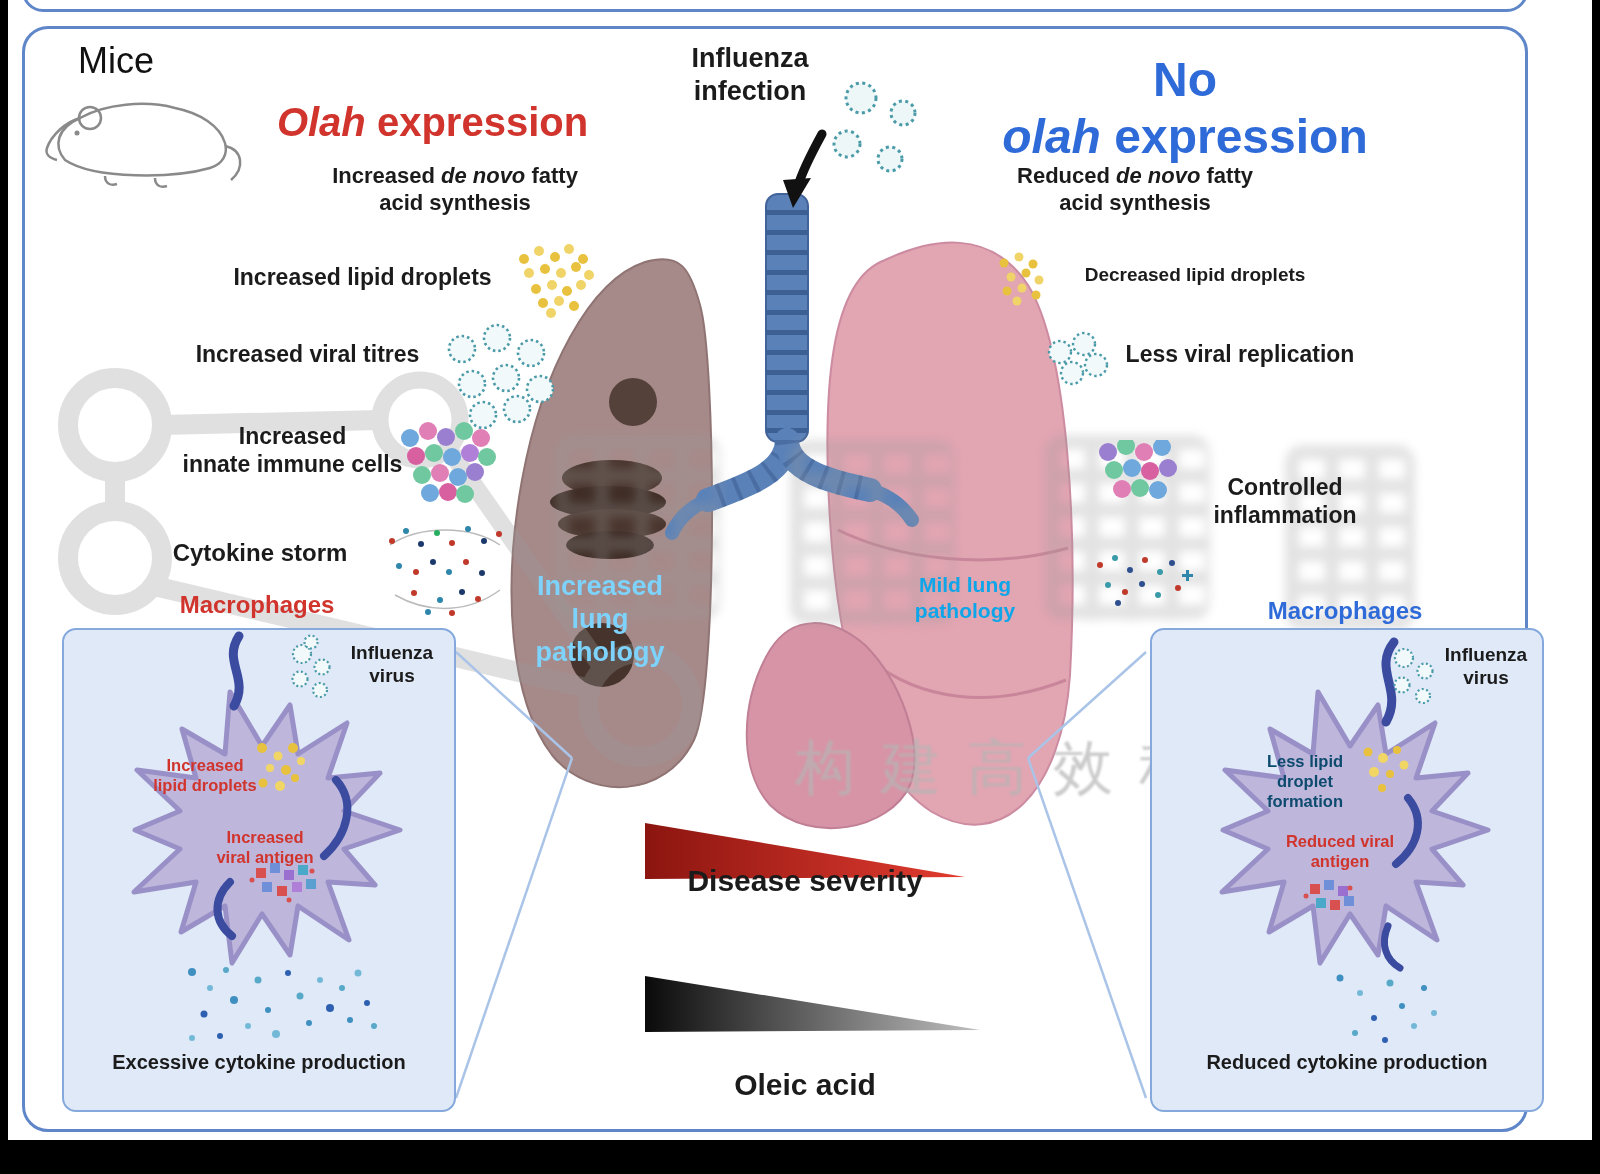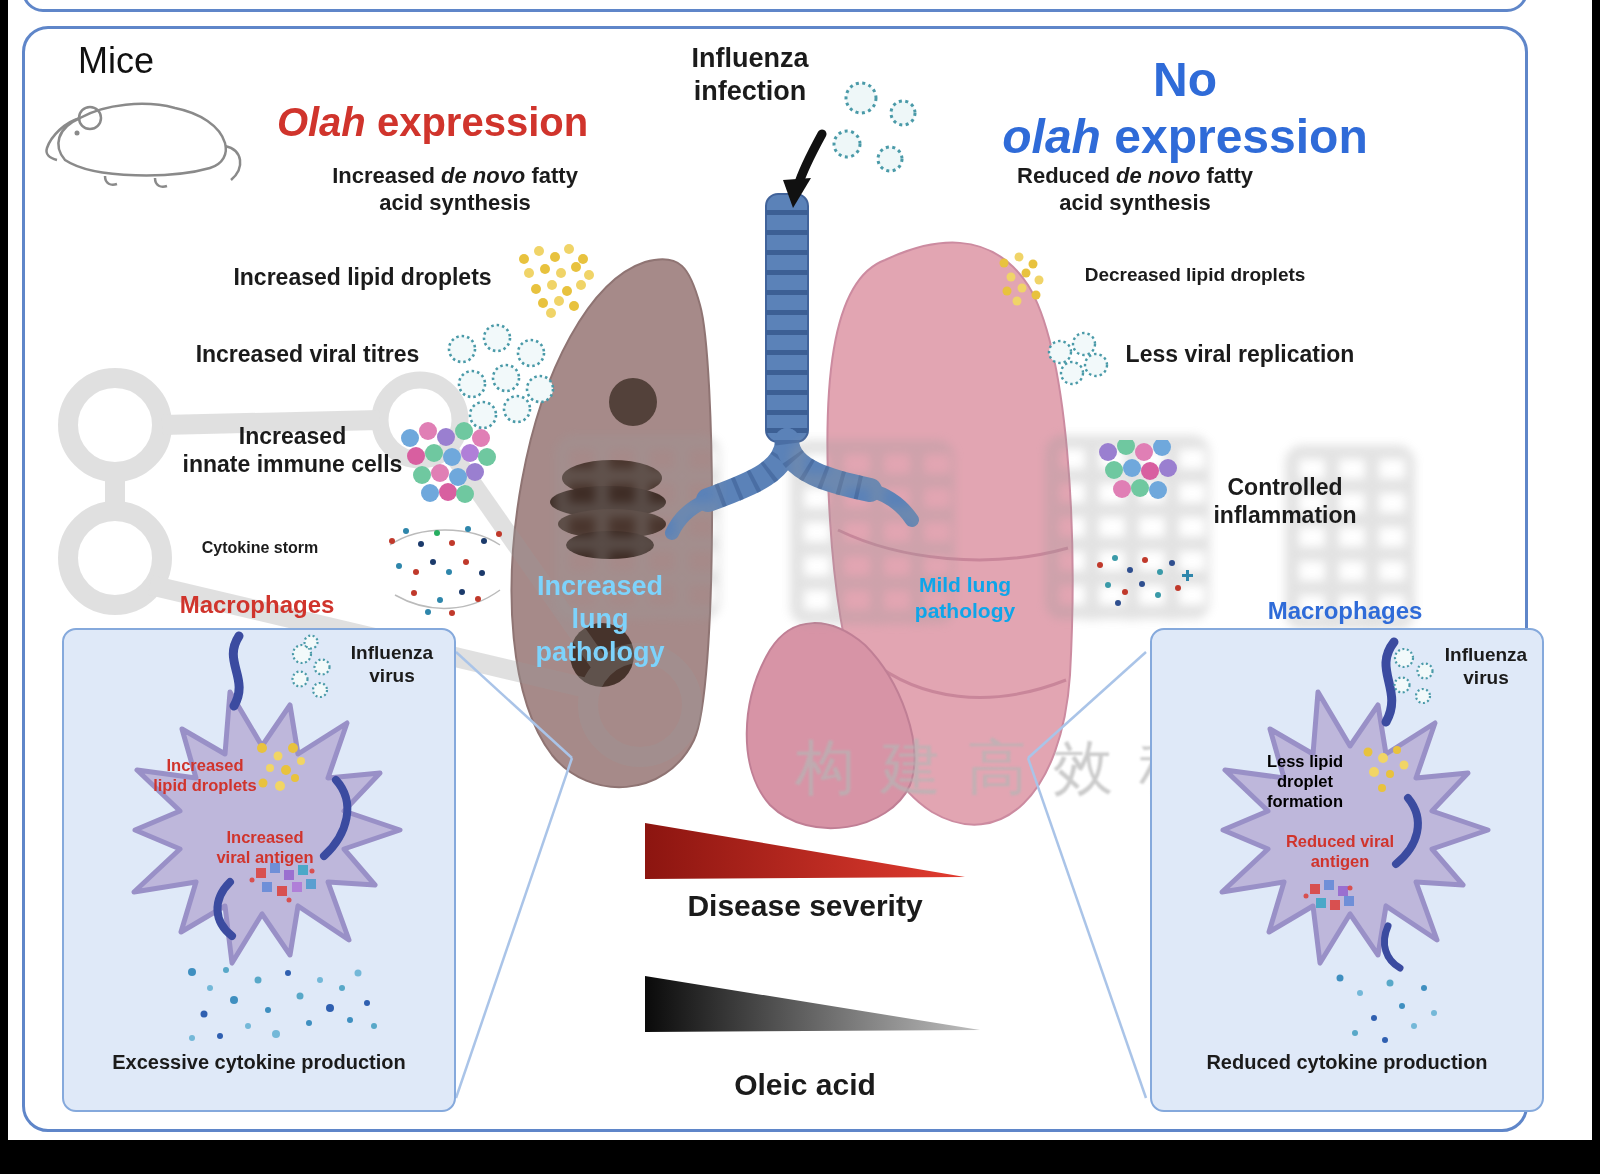--- a/index.html
+++ b/index.html
@@ -130,21 +130,21 @@
     <i>Olah</i><span> expression</span>
   </div>
   <div class="abs lbl" style="left:310px;top:163px;width:290px;font-size:22px;">
     <span>Increased </span><i>de novo</i><span class="pre"> fatty
 acid synthesis</span>
   </div>
   <div class="abs lbl" style="left:215px;top:263px;width:295px;font-size:23px;">Increased lipid droplets</div>
   <div class="abs lbl" style="left:185px;top:340px;width:245px;font-size:23px;">Increased viral titres</div>
   <div class="abs lbl pre" style="left:180px;top:422px;width:225px;font-size:23px;">Increased
 innate immune cells</div>
-  <div class="abs lbl" style="left:160px;top:538px;width:200px;font-size:16px;">Cytokine storm</div>
+  <div class="abs lbl" style="left:160px;top:538px;width:200px;font-size:24px;">Cytokine storm</div>
   <div class="abs lbl red" style="left:62px;top:590px;width:390px;font-size:24px;">Macrophages</div>
   <div class="abs lbl pre" style="left:520px;top:570px;width:160px;font-size:27px;color:#7dd3fc;">Increased lung
 pathology</div>
 
   <svg class="abs" style="left:515px;top:240px;" width="90" height="85" viewBox="0 0 90 85">
     <g>
       <circle cx="9" cy="19" r="5" fill="#e8c23e"></circle>
         <circle cx="24" cy="11" r="5" fill="#f0d468"></circle>
         <circle cx="40" cy="17" r="5" fill="#e8c23e"></circle>
         <circle cx="54" cy="9" r="5" fill="#f0d468"></circle>
@@ -298,21 +298,21 @@
 
   <svg class="abs" style="left:640px;top:815px;" width="340" height="75" viewBox="0 0 340 75">
     <defs>
         <linearGradient id="gradRed" x1="0" y1="0" x2="1" y2="0">
       <stop offset="0" stop-color="#8c1510"></stop>
           <stop offset="1" stop-color="#e23c30"></stop>
     </linearGradient>
       </defs>
     <polygon points="5,8 325,62 5,64" fill="url(#gradRed)"></polygon>
   </svg>
-  <div class="abs lbl" style="left:640px;top:888px;width:330px;font-size:30px;">Disease severity</div>
+  <div class="abs lbl" style="left:640px;top:863px;width:330px;font-size:30px;">Disease severity</div>
   <svg class="abs" style="left:640px;top:970px;" width="345" height="72" viewBox="0 0 345 72">
     <defs>
         <linearGradient id="gradBlack" x1="0" y1="0" x2="1" y2="0">
       <stop offset="0" stop-color="#0a0a0a"></stop>
           <stop offset="1" stop-color="#c0c0c0"></stop>
     </linearGradient>
       </defs>
     <polygon points="5,6 340,60 5,62" fill="url(#gradBlack)"></polygon>
   </svg>
   <div class="abs lbl" style="left:640px;top:1046px;width:330px;font-size:30px;margin-top:21px;">Oleic acid</div>
@@ -426,20 +426,20 @@
       </g>
       <g fill="#f2f9fa" stroke="#4a9aa8" stroke-width="2.2" stroke-dasharray="2 2.5">
         <circle cx="252" cy="28" r="9"></circle>
           <circle cx="273" cy="41" r="7.5"></circle>
           <circle cx="250" cy="55" r="7.5"></circle>
           <circle cx="271" cy="66" r="7"></circle>
       </g>
     </svg>
     <div class="abs smalltxt" style="left:284px;top:14px;width:100px;font-size:19px;color:#1b1b1b;">Influenza
 virus</div>
-    <div class="abs smalltxt" style="left:88px;top:122px;width:130px;color:#000000;">Less lipid
+    <div class="abs smalltxt" style="left:88px;top:122px;width:130px;color:#0c4a6e;">Less lipid
 droplet formation</div>
     <div class="abs smalltxt red" style="left:128px;top:202px;width:120px;">Reduced viral
 antigen</div>
     <div class="abs lbl" style="left:10px;top:420px;width:370px;font-size:20px;">Reduced cytokine production</div>
   </div>
 
 </div>
 
 </body></html>

